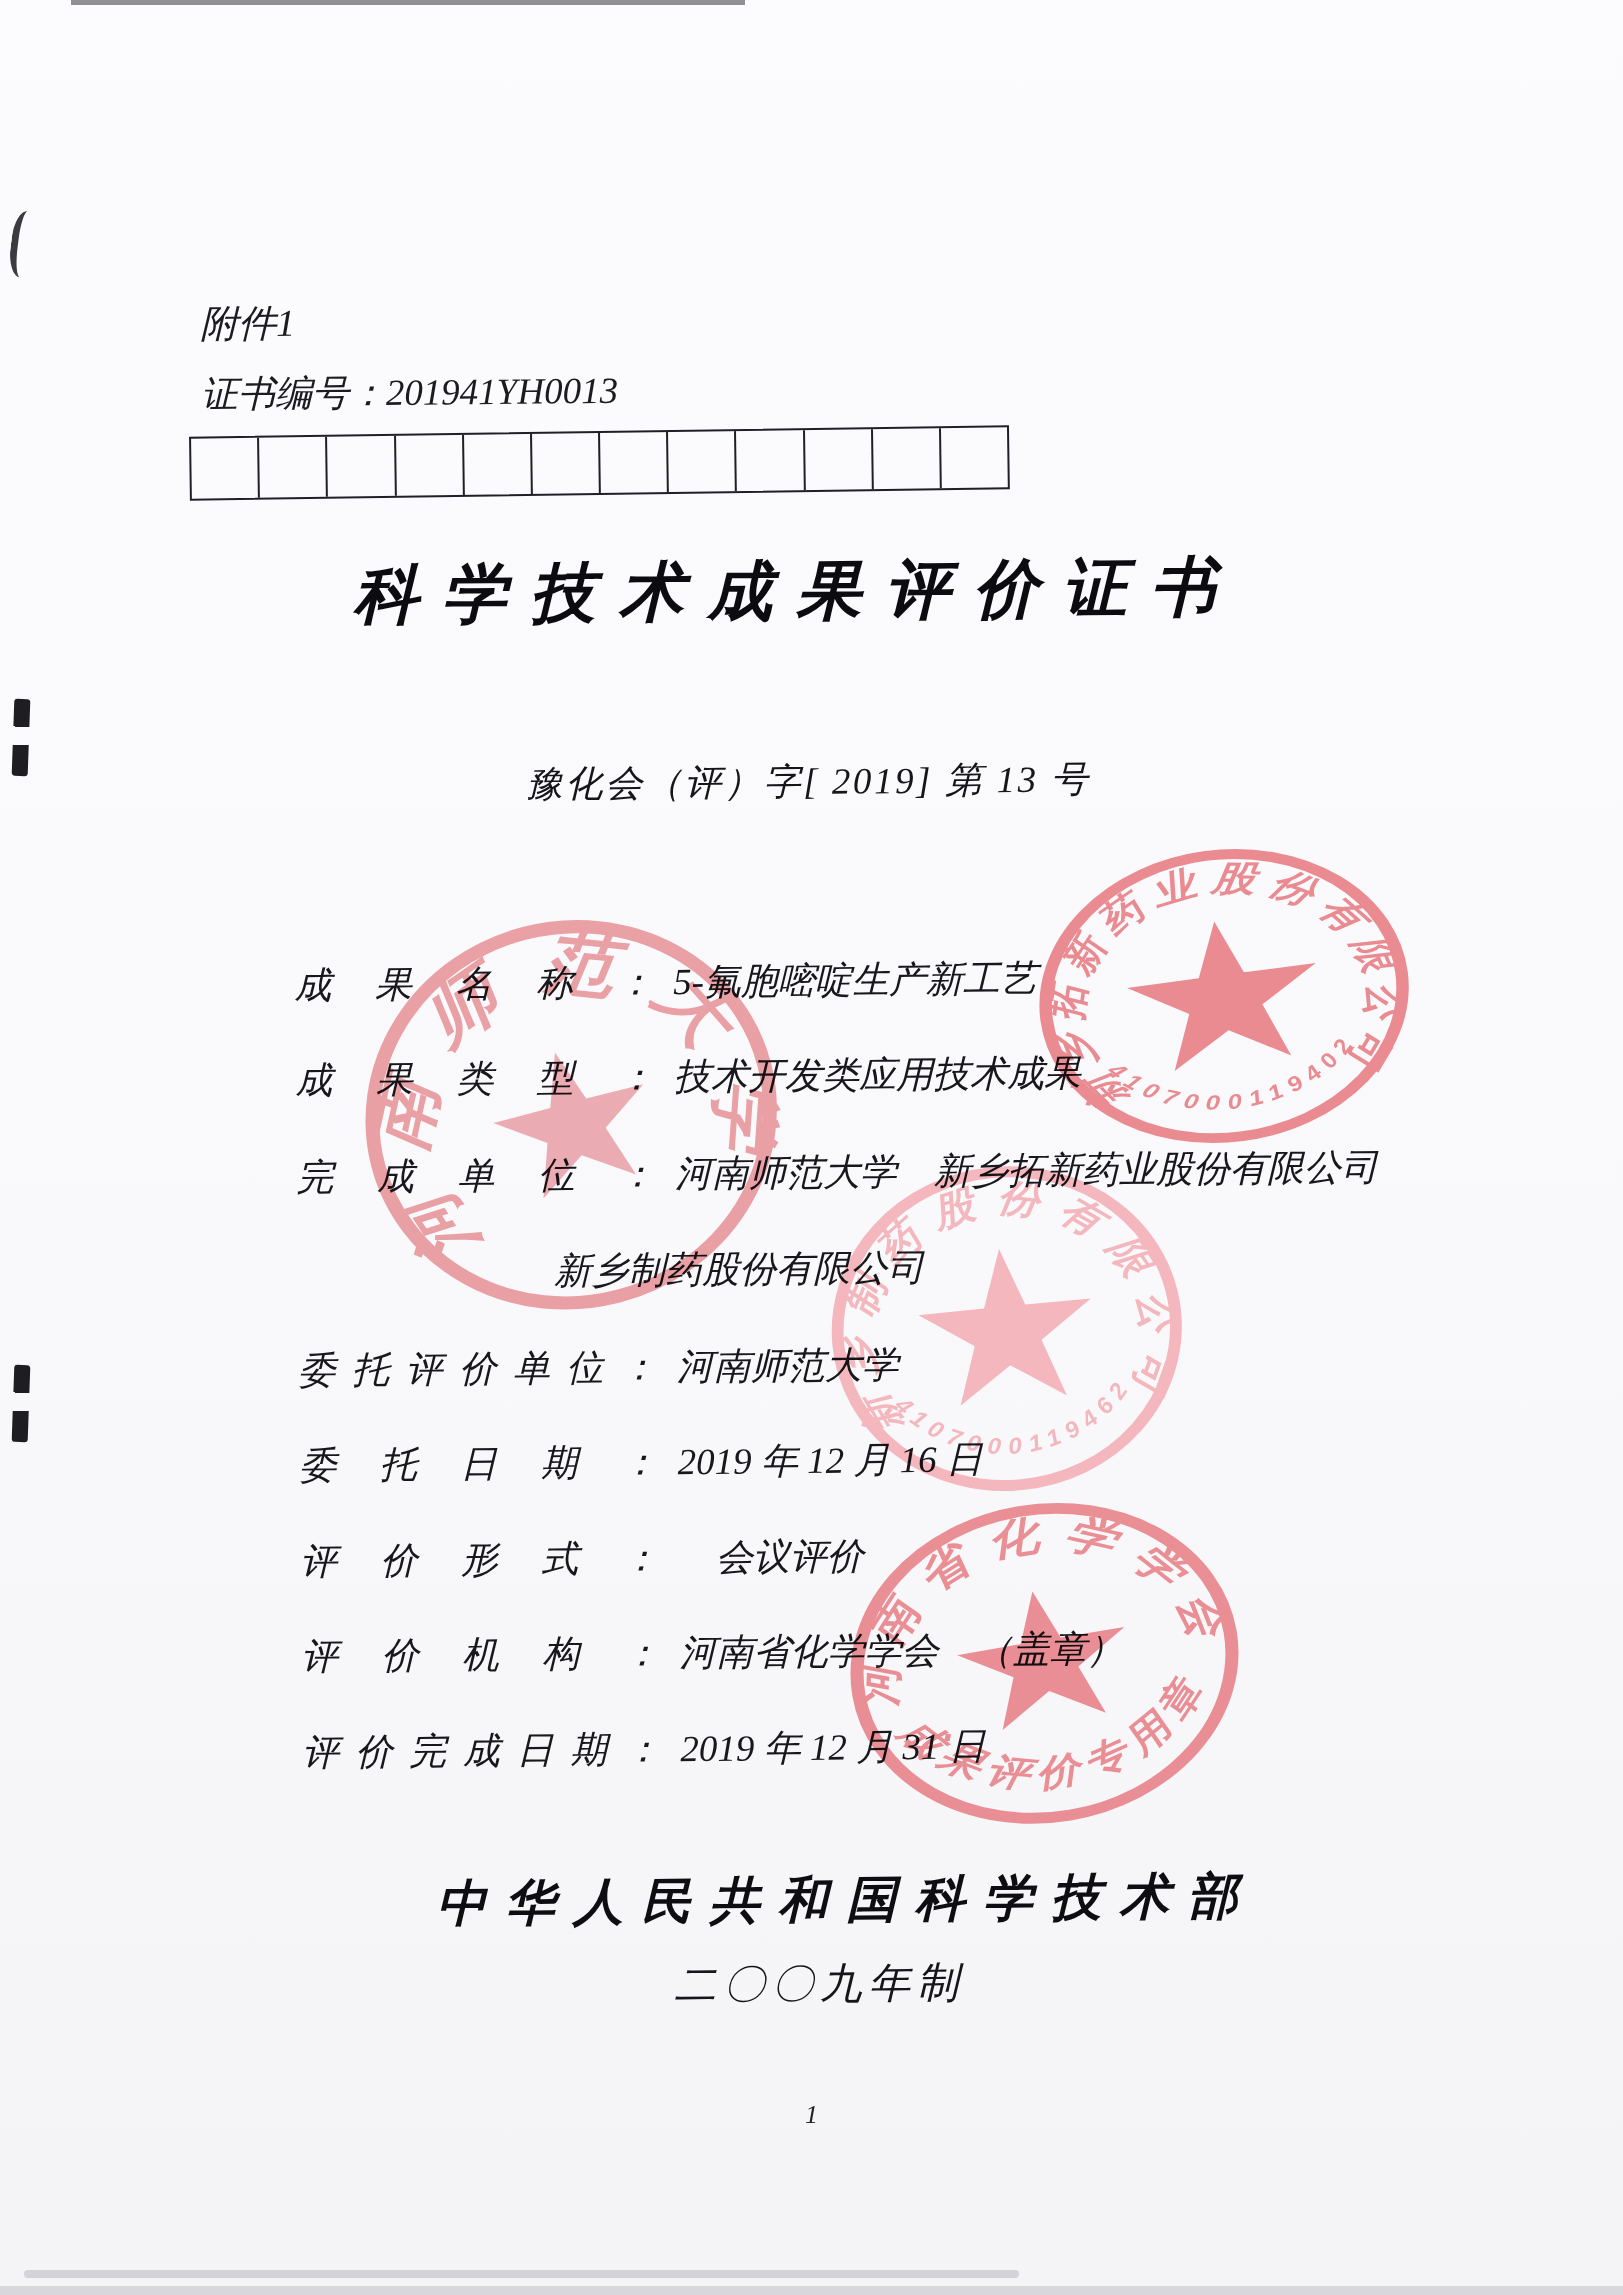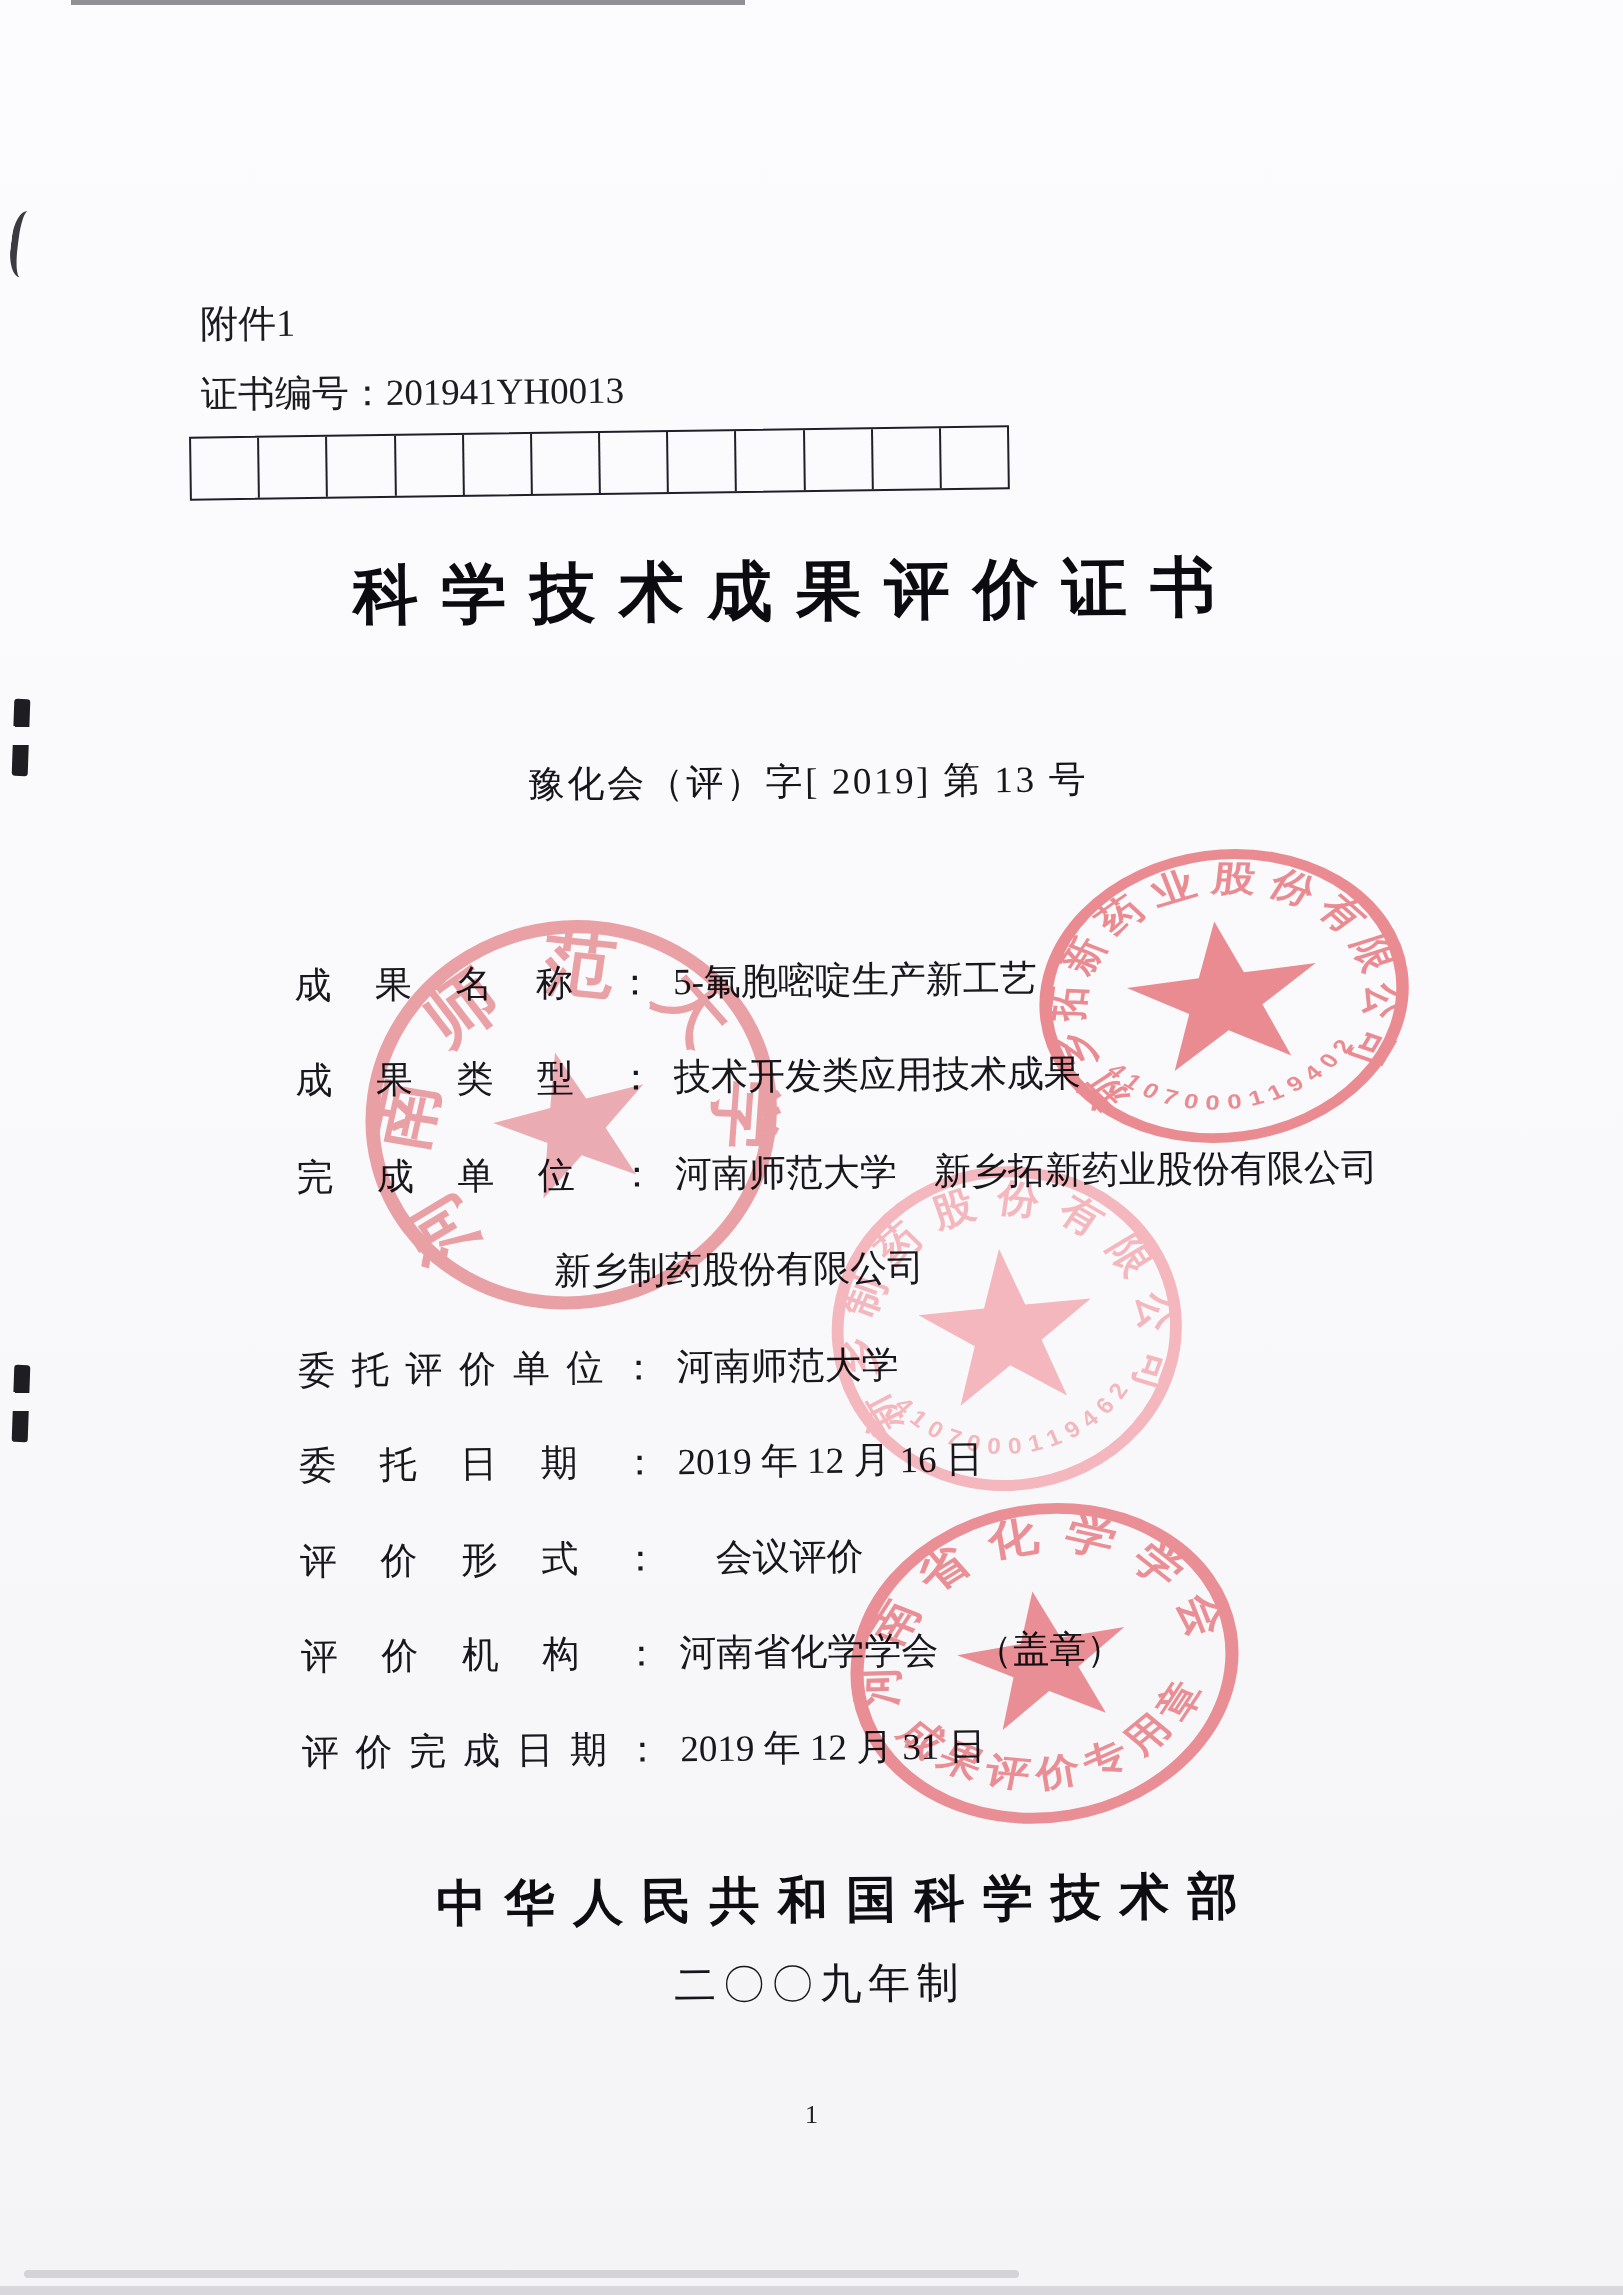--- a/index.html
+++ b/index.html
@@ -1,19 +1,19 @@
 <!DOCTYPE html>
 <html style="font-size:10.5px"><head>
 <meta charset="utf-8">
 <style>
   html,body{margin:0;padding:0;background:#e9e9ec;}
   .page{
     position:relative;width:1623px;height:2295px;overflow:hidden;
     background:linear-gradient(180deg,#fcfcfe 0%,#f9f9fb 55%,#f4f4f7 100%);
-    font-family:"Liberation Serif","DejaVu Serif",serif;color:#1b1b20;
+    font-family:"Liberation Serif","DejaVu Serif",serif;color:#1b1b20;font-style:italic;
   }
   .skew{position:absolute;inset:0;transform:rotate(-0.55deg);transform-origin:812px 1145px;}
 
   .attachment{position:absolute;left:208px;top:293px;font-size:38px;}
   .certline{position:absolute;left:208px;top:364px;font-size:37px;white-space:pre;}
 
   .grid{position:absolute;left:196px;top:429px;width:816px;height:60px;display:flex;
         border:2.6px solid #1f1f27;transform:rotate(-0.25deg);background:transparent;}
   .cell{flex:1;border-right:2px solid #1f1f27;}
   .cell:last-child{border-right:none;}

